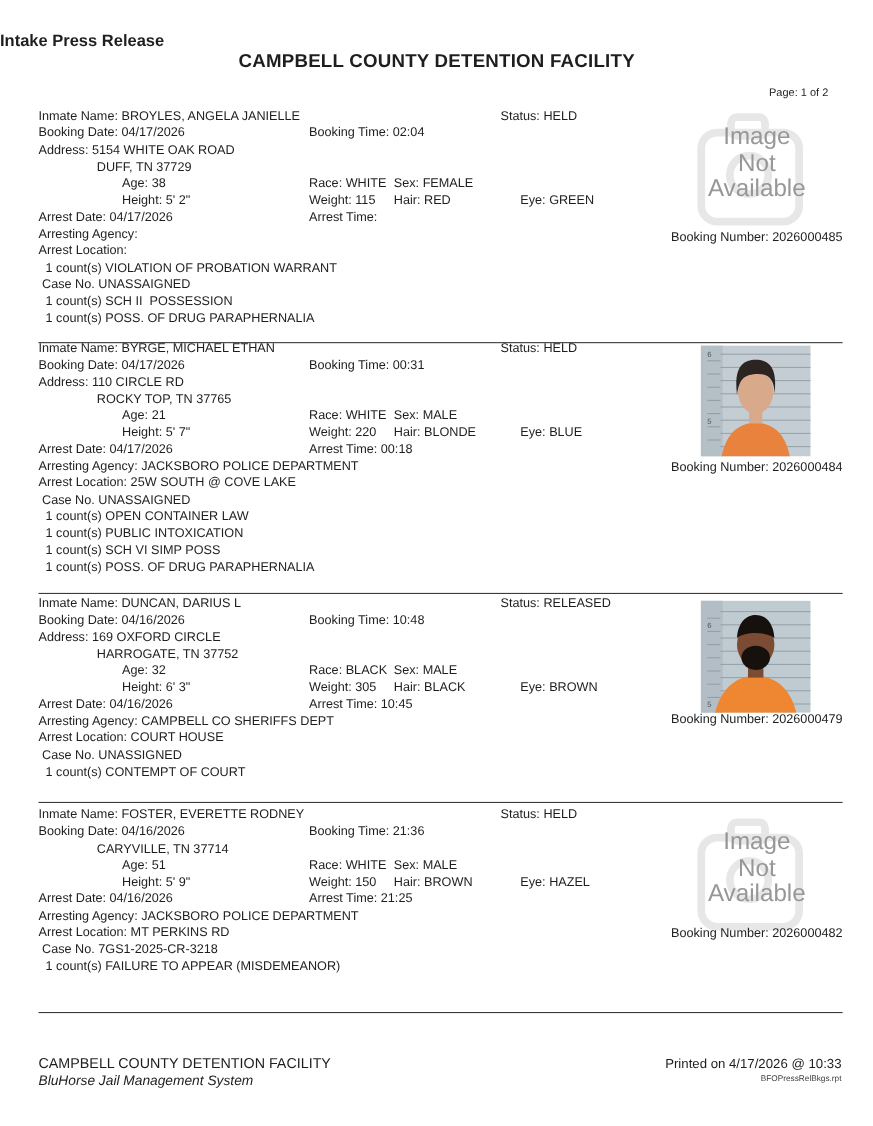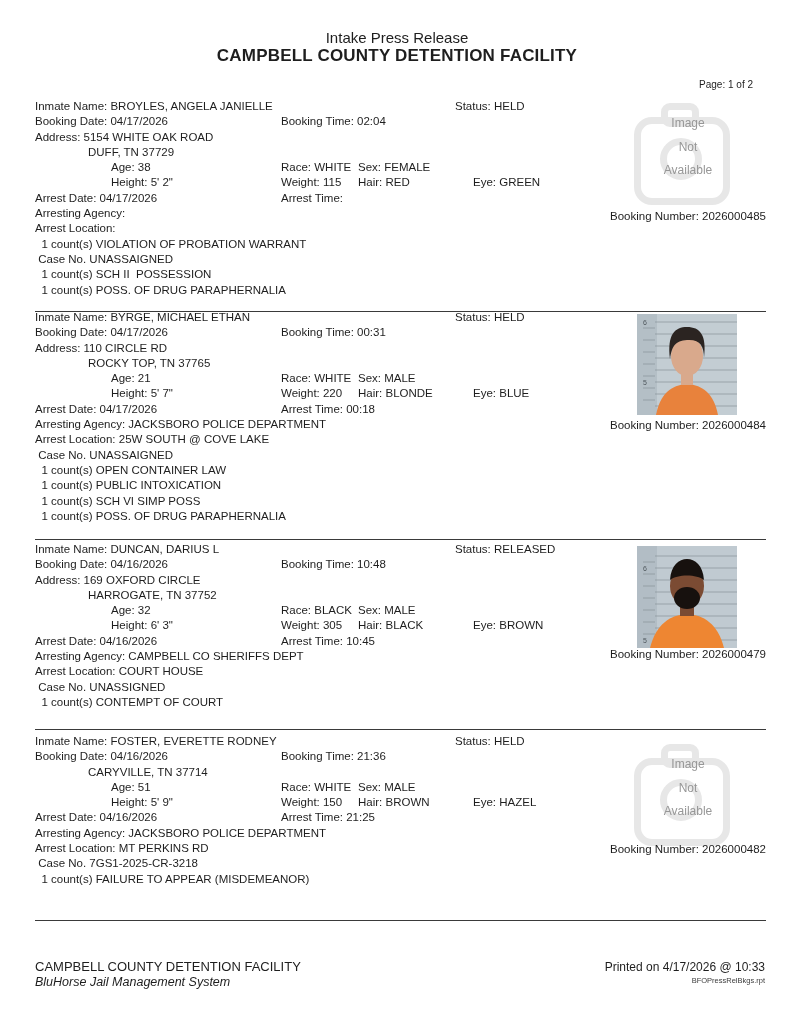--- a/index.html
+++ b/index.html
@@ -1,21 +1,21 @@
 <!DOCTYPE html>
 <html><head>
 <meta charset="utf-8">
 <style>
   html,body { margin:0; padding:0; background:#ffffff; }
   .page {
     position:relative; width:794px; height:1024px; background:#ffffff;
     font-family:"Liberation Sans", sans-serif; color:#1e1e1e; overflow:hidden;
   }
-  .title1 { position:absolute; top:29px; left:0; width:100%; text-align:center;
-            font-size:15px; font-weight:normal; }
+  .title1 { position:absolute; top:29px; left:0; width:100%; text-align:left;
+            font-size:15px; font-weight:bold; }
   .title2 { position:absolute; top:46px; left:0; width:100%; text-align:center;
             font-size:17px; font-weight:bold; letter-spacing:0.2px; }
   .pagelabel { position:absolute; top:79px; right:41px; font-size:10px; }
 
   .rec { position:absolute; left:35px; right:28px; font-size:11.5px; }
   .line { position:relative; height:15.3px; }
   .line span { position:absolute; top:0; left:0; white-space:pre; }
   .col2 { left:198px !important;padding-left:48px; }
   .col3 { left:323px !important; }
   .col4 { left:438px !important; }
@@ -29,21 +29,21 @@
 
   
   .photo-na { position:absolute; width:112px; height:110px; }
   .photo-na .cam-body { position:absolute; box-sizing:border-box; left:2px; top:16px;
       width:96px; height:88px; border:7px solid #e7e7e7; border-radius:18px; }
   .photo-na .cam-top  { position:absolute; box-sizing:border-box; left:29px; top:2px;
       width:38px; height:24px; border:7px solid #e7e7e7; border-radius:9px; }
   .photo-na .cam-lens { position:absolute; box-sizing:border-box; left:28px; top:37px;
       width:42px; height:42px; border:7px solid #e7e7e7; border-radius:50%; }
   .photo-na .na-text { position:absolute; inset:0; padding-top:11px; text-align:center;
-      font-size:12px; line-height:23.5px; color:#979797; }
+      font-size:22px; line-height:23.5px; color:#979797; }
 
   .mug { position:absolute; width:100px; height:101px; }
 
   .footer-facility { position:absolute; left:35px; top:959px; font-size:13px; }
   .footer-system   { position:absolute; left:35px; top:975px; font-size:12.5px; font-style:italic; }
   .footer-printed  { position:absolute; right:29px; top:960px; font-size:12px; }
   .footer-report   { position:absolute; right:29px; top:976px; font-size:7.5px; color:#3c3c3c; }
 </style>
 </head>
 <body>

